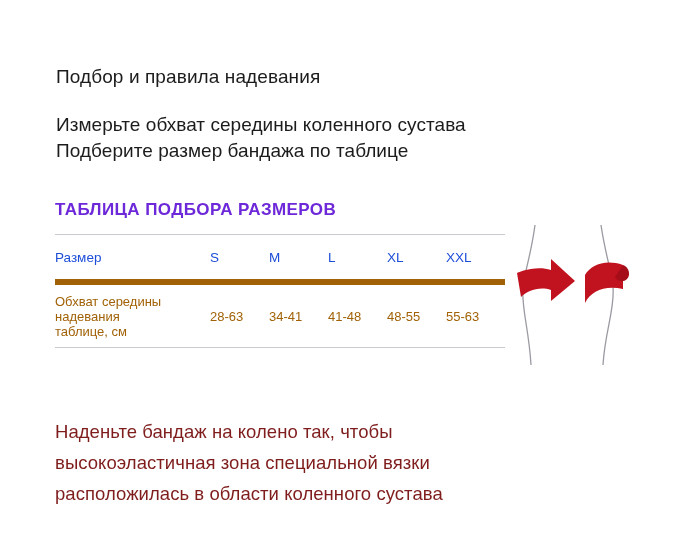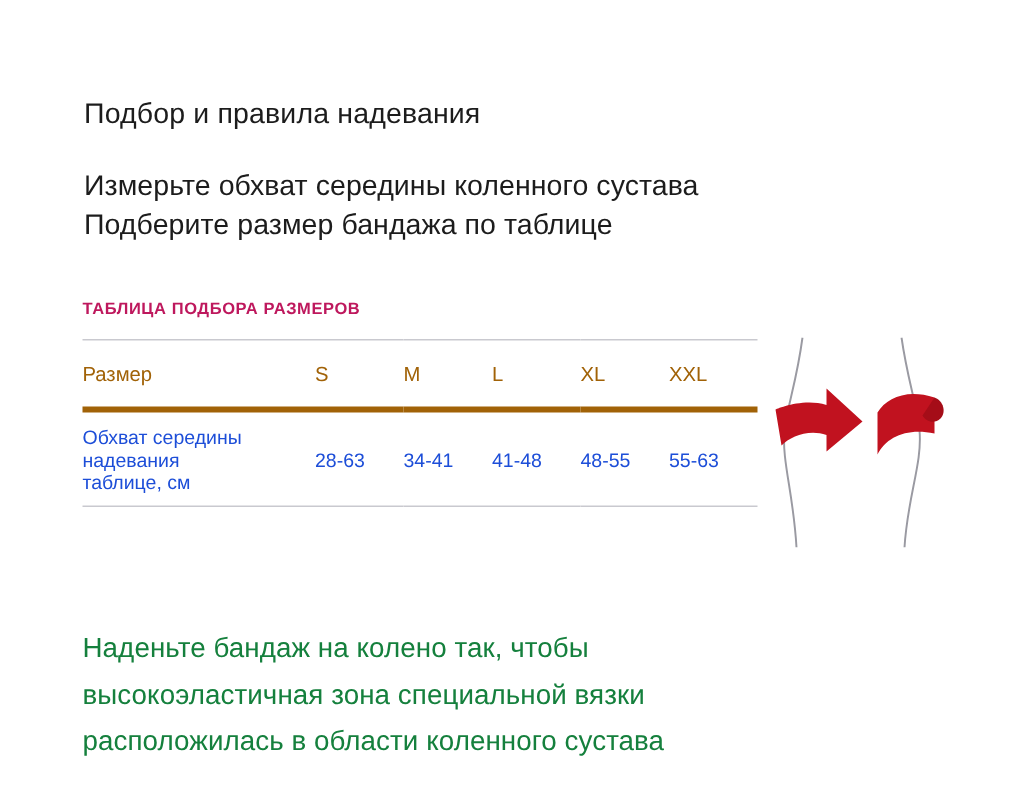--- a/index.html
+++ b/index.html
@@ -44,52 +44,52 @@
   .instr-top div {
     white-space: nowrap;
   }
   .table-block {
     position: absolute;
     left: 55px;
     top: 200px;
     width: 450px;
   }
   .table-title {
-    font-size: 11px;
+    font-size: 17px;
     font-weight: bold;
-    color: #be185d;
+    color: #6d28d9;
     letter-spacing: 0.4px;
     margin-bottom: 14px;
   }
   table.size-table {
     border-collapse: collapse;
     width: 450px;
     font-size: 13px;
     color: #55555d;
   }
   table.size-table td,
   table.size-table th {
     padding: 0;
     font-weight: normal;
     text-align: left;
   }
   .row-head td {
     border-top: 1px solid #c9c9cf;
-    border-bottom: 4px solid #a16207;
+    border-bottom: 6px solid #a16207;
     height: 44px;
     vertical-align: middle;
     font-size: 13.5px;
-    color: #a16207;
+    color: #1d4ed8;
   }
   .row-data td {
     border-bottom: 1px solid #c9c9cf;
     height: 62px;
     vertical-align: middle;
     font-size: 13px;
-    color: #1d4ed8;
+    color: #a16207;
   }
   td.label-cell {
     width: 155px;
     padding-left: 2px;
   }
   td.size-cell {
     width: 59px;
     text-align: left;
   }
   .label-multiline {
@@ -101,21 +101,21 @@
     top: 225px;
     width: 130px;
     height: 140px;
   }
   .instr-bottom {
     position: absolute;
     left: 55px;
     top: 416px;
     font-size: 18.5px;
     line-height: 31px;
-    color: #15803d;
+    color: #7f1d1d;
     letter-spacing: 0.05px;
   }
   .instr-bottom div {
     white-space: nowrap;
   }
 </style>
 </head>
 <body>
 
 <div class="page">

